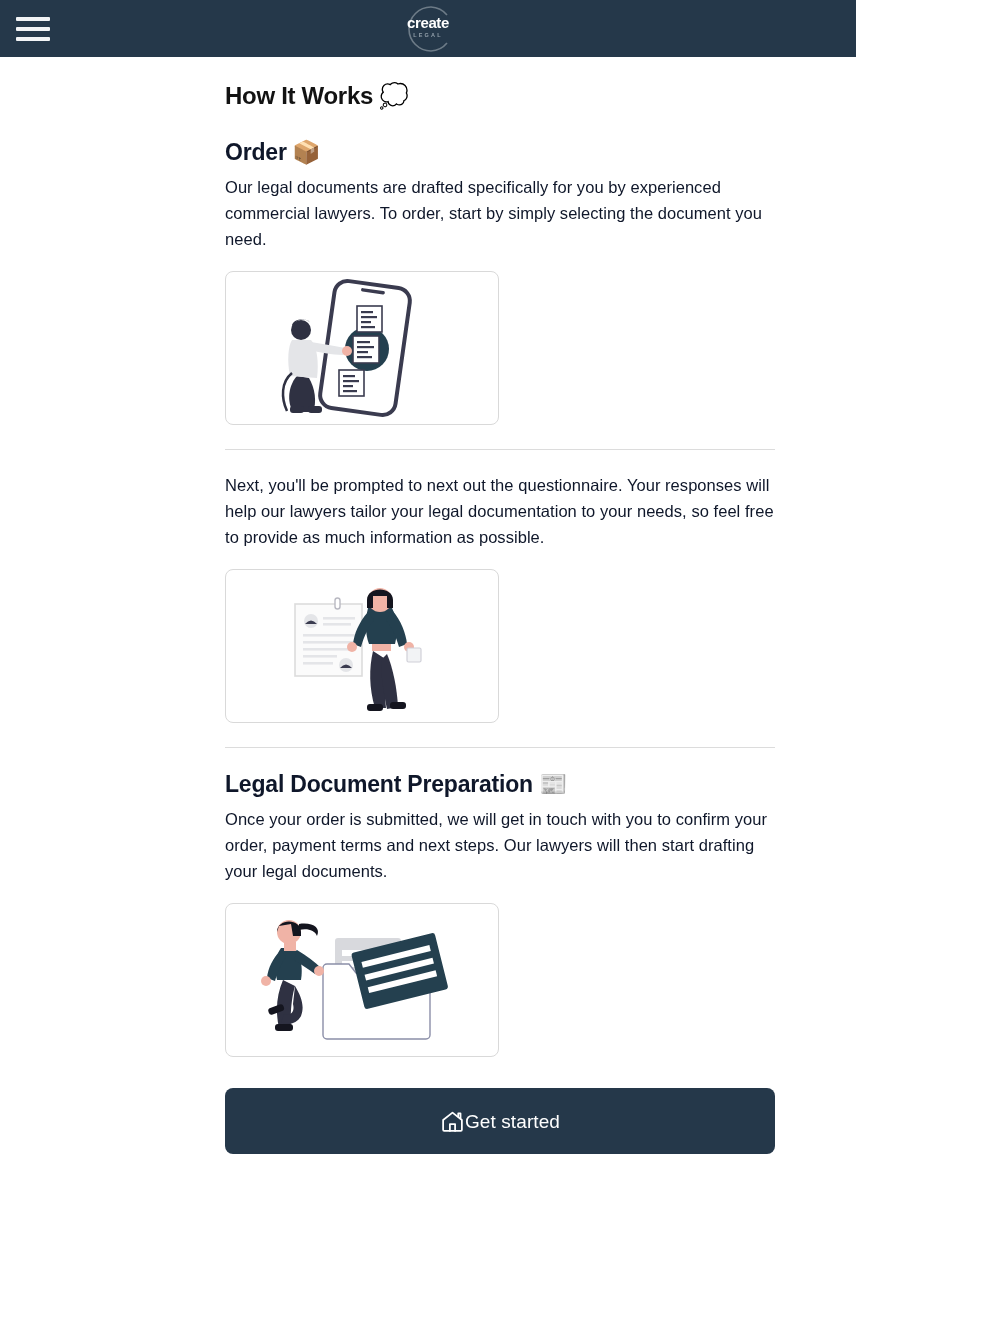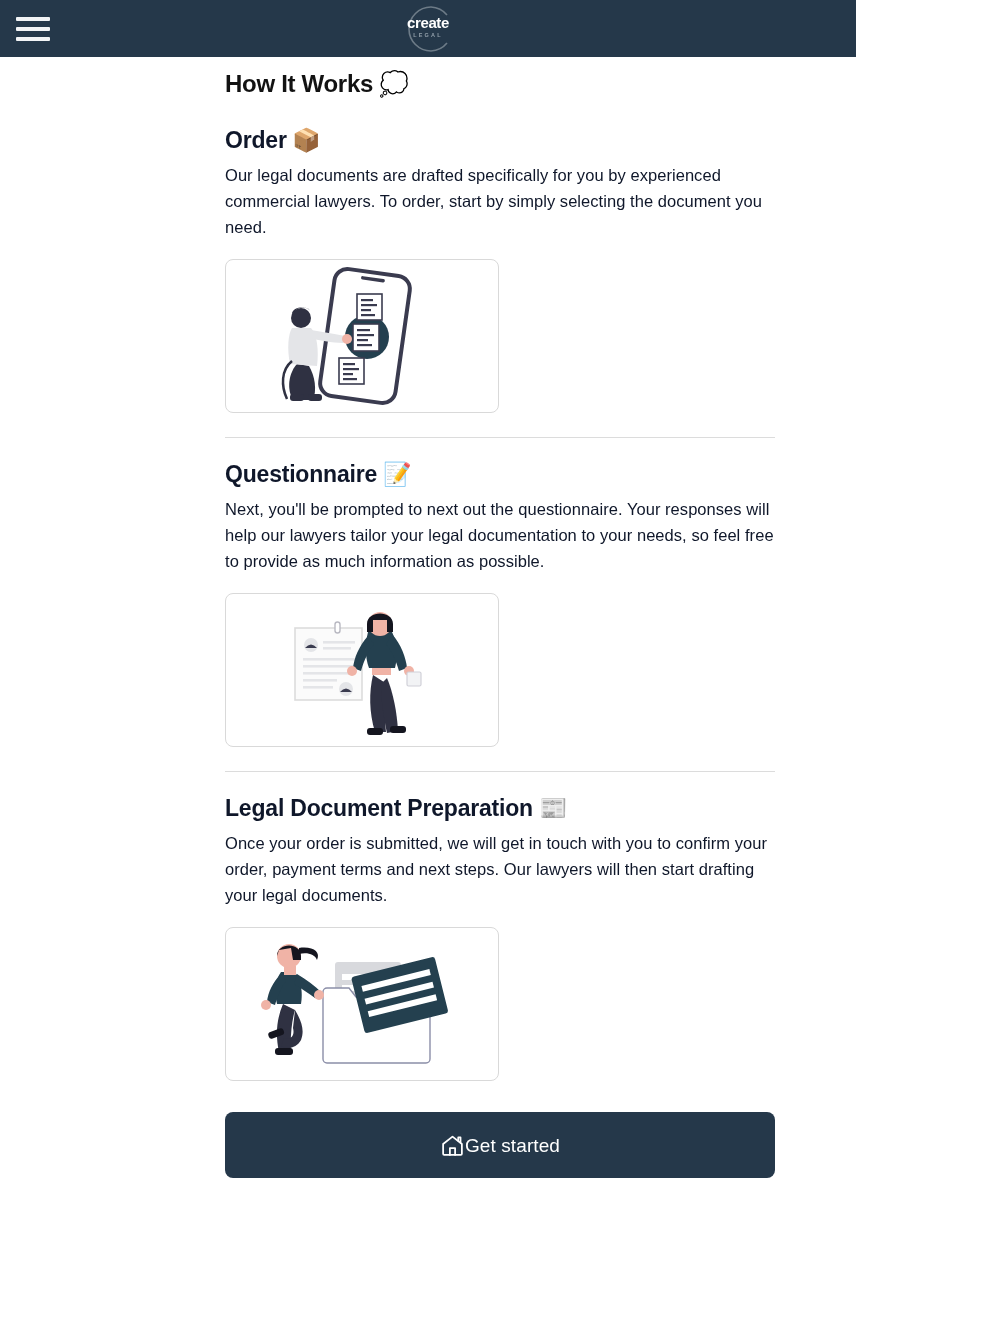--- a/index.html
+++ b/index.html
@@ -85,21 +85,21 @@
 
   
   .page {
     width: 1000px;
     padding: 0;
     background: #ffffff;
   }
   .content {
     width: 550px;
     margin: 0 auto;
-    padding-top: 12px;
+    padding-top: 24px;
   }
 
   .page-title {
     font-size: 24px;
     font-weight: 700;
     color: #121212;
     letter-spacing: -0.3px;
     line-height: 1.25;
     margin-bottom: 27px;
   }
@@ -244,24 +244,20 @@
           <circle cx="66" cy="52" r="10" fill="#2f3142"></circle>
           <path d="M57 48 C57 40 76 38 76 48 C76 42 68 40 62 43 Z" fill="#2f3142"></path>
           <path d="M57 95 C46 104 46 120 52 133" stroke="#2f3142" stroke-width="2.5" fill="none"></path>
         </svg>
       </div>
     </div>
 
     <div class="divider"></div>
 
     <div class="section">
-      <h2 class="section-title">
-        <span>Questionnaire</span>
-        <span class="emoji">📝</span>
-      </h2>
       <p class="section-body">Next, you'll be prompted to next out the questionnaire. Your responses will help our lawyers tailor your legal documentation to your needs, so feel free to provide as much information as possible.</p>
 
       <div class="illus-card">
         <svg width="255" height="140" viewBox="0 0 255 140" aria-hidden="true">
 
           <rect x="60" y="28" width="67" height="72" fill="#fbfbfb" stroke="#dcdcdc" stroke-width="1.6"></rect>
           <rect x="100" y="22" width="5" height="11" rx="2.5" fill="#ffffff" stroke="#b9b9c2" stroke-width="1.4"></rect>
           <circle cx="76" cy="45" r="7" fill="#e4e5e8"></circle>
           <path d="M70 48 q6 -7 12 0 z" fill="#3a3b4f"></path>
           <g fill="#e4e5e8">

